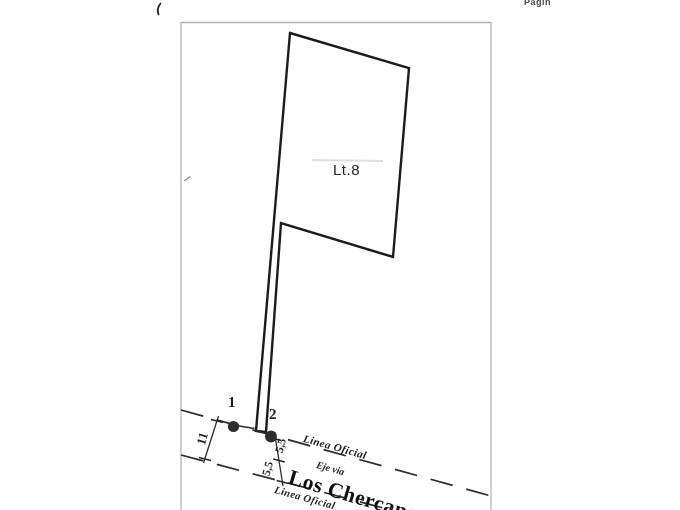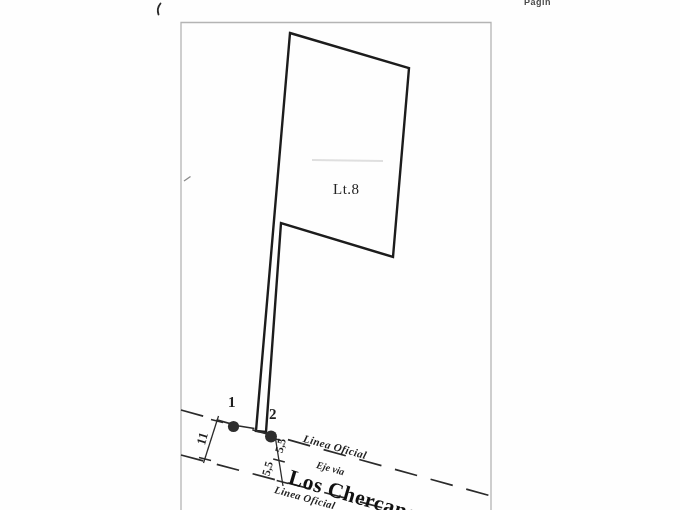--- a/index.html
+++ b/index.html
@@ -18,21 +18,21 @@
   .dashed-line{fill:none;stroke:#2b2b2b;stroke-width:1.7;stroke-dasharray:23 14;}
   .dim-line{stroke:#2b2b2b;stroke-width:1.3;}
   .dim-tick{stroke:#2b2b2b;stroke-width:1.6;}
   .tie-line{stroke:#2b2b2b;stroke-width:1.6;}
   .dot{fill:#2e2e2e;}
   .smudge{stroke:#cfcfcf;stroke-width:2;opacity:.65;}
   .scan-mark{fill:none;stroke:#2a2a2a;stroke-width:1.8;stroke-linecap:round;}
   .edge-mark{stroke:#8a8a8a;stroke-width:1.3;}
   .txt{position:absolute;white-space:nowrap;line-height:1;}
   .point-label{font-weight:bold;font-size:15px;}
-  .lot-label{font-family:Liberation Serif, serif;font-size:15px;color:#232323;letter-spacing:.5px;margin-top:20px;}
+  .lot-label{font-family:Liberation Sans, sans-serif;font-size:15px;color:#232323;letter-spacing:.5px;}
   .linea-label{font-style:italic;font-weight:bold;font-size:11px;letter-spacing:.4px;transform-origin:0 0;}
   .linea-top{left:305px;top:433px;transform:rotate(15.5deg);}
   .linea-bottom{left:276px;top:485px;font-size:10.5px;transform:rotate(15.5deg);}
   .eje-label{left:318px;top:460px;font-style:italic;font-weight:bold;font-size:10px;
              transform:rotate(15.5deg);transform-origin:0 0;}
   .road-name{left:292px;top:467px;font-weight:bold;font-size:21.5px;letter-spacing:.5px;color:#111;
              transform:rotate(16.5deg);transform-origin:0 0;}
   .dim-label{font-weight:bold;font-size:11.5px;transform:rotate(-74deg);transform-origin:center center;text-align:center;}
   .dim-11{left:193px;top:432px;width:18px;font-size:13px;}
   .dim-55a{left:272px;top:440px;width:18px;}

